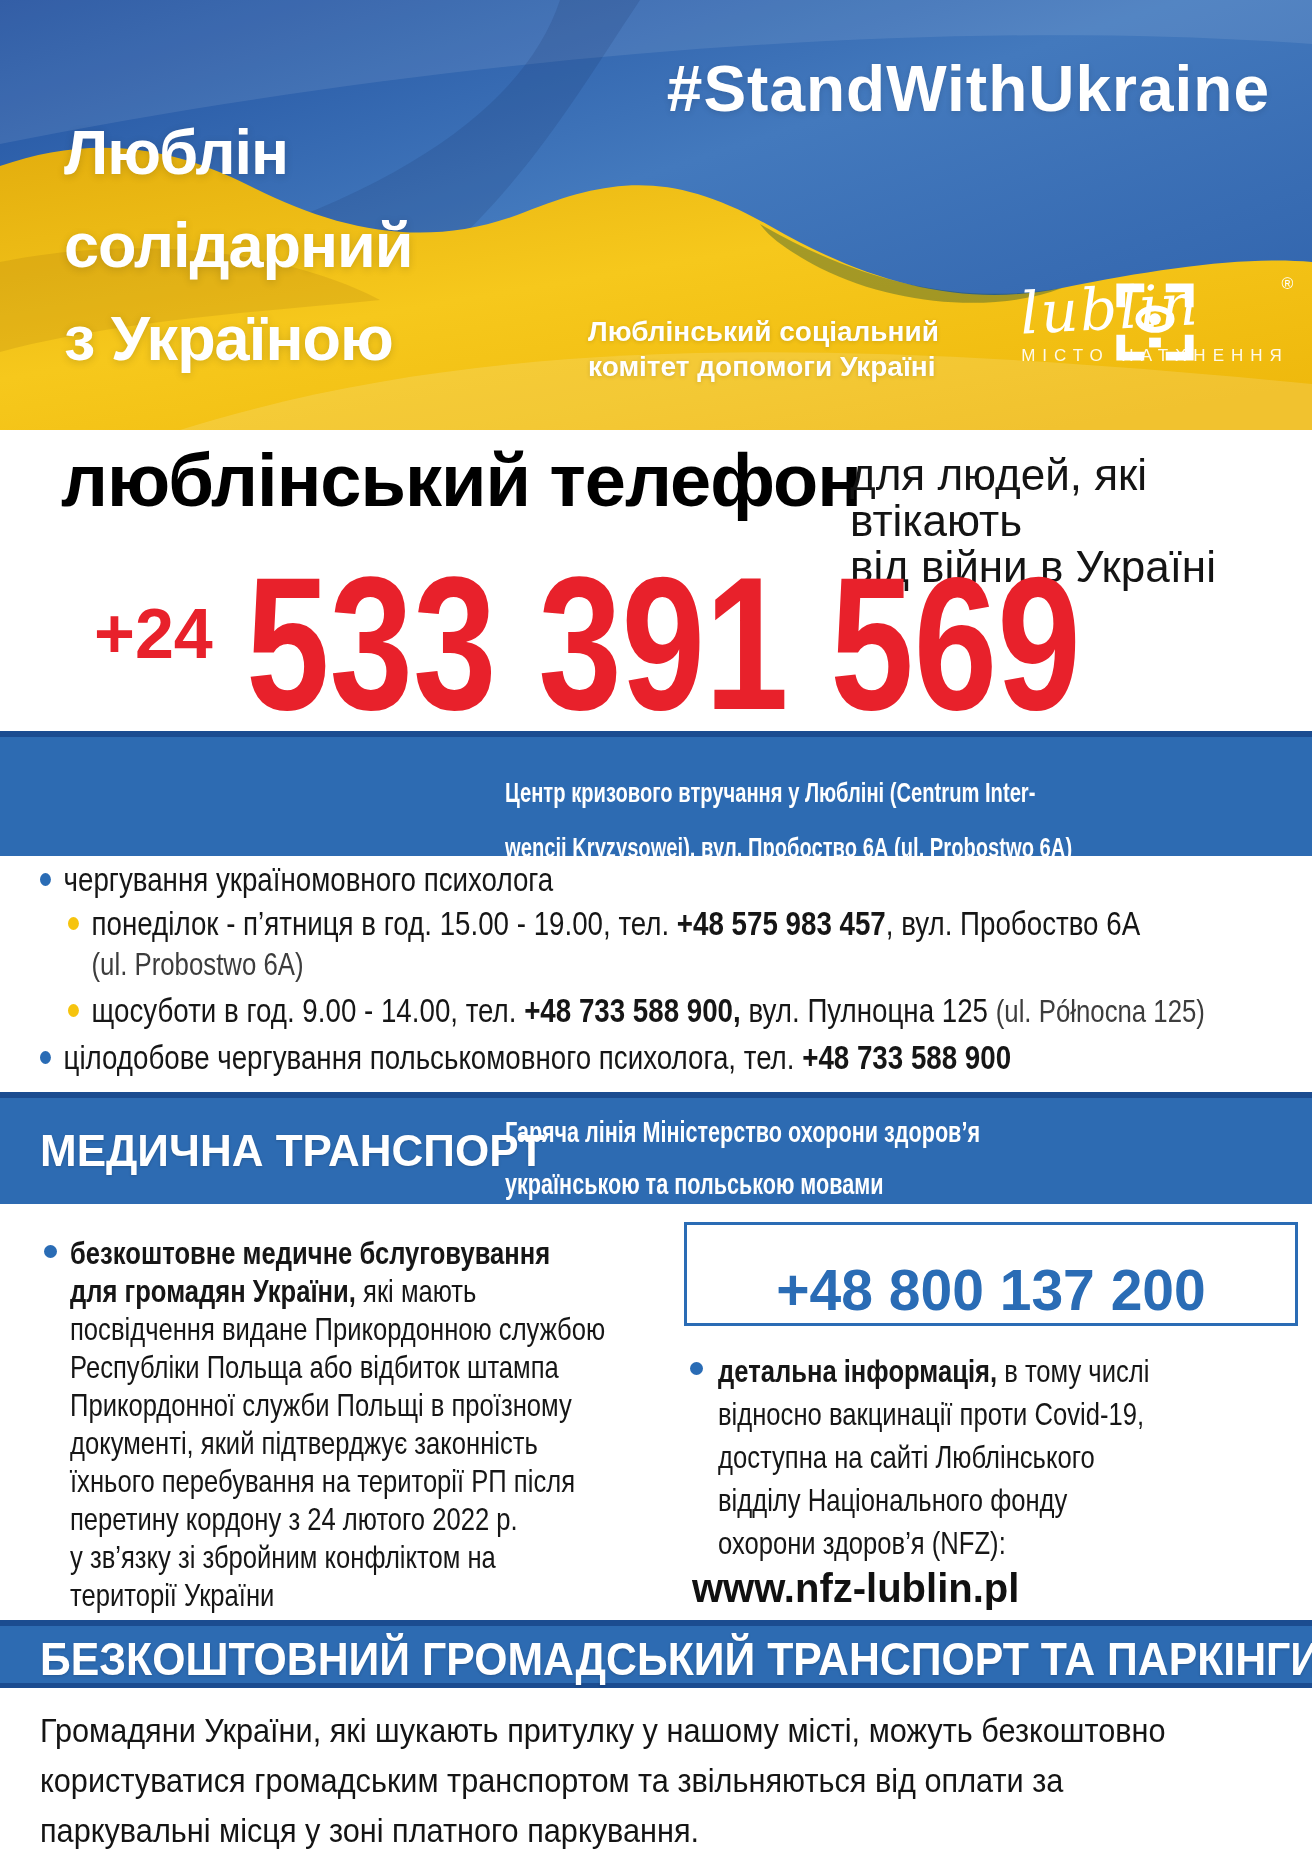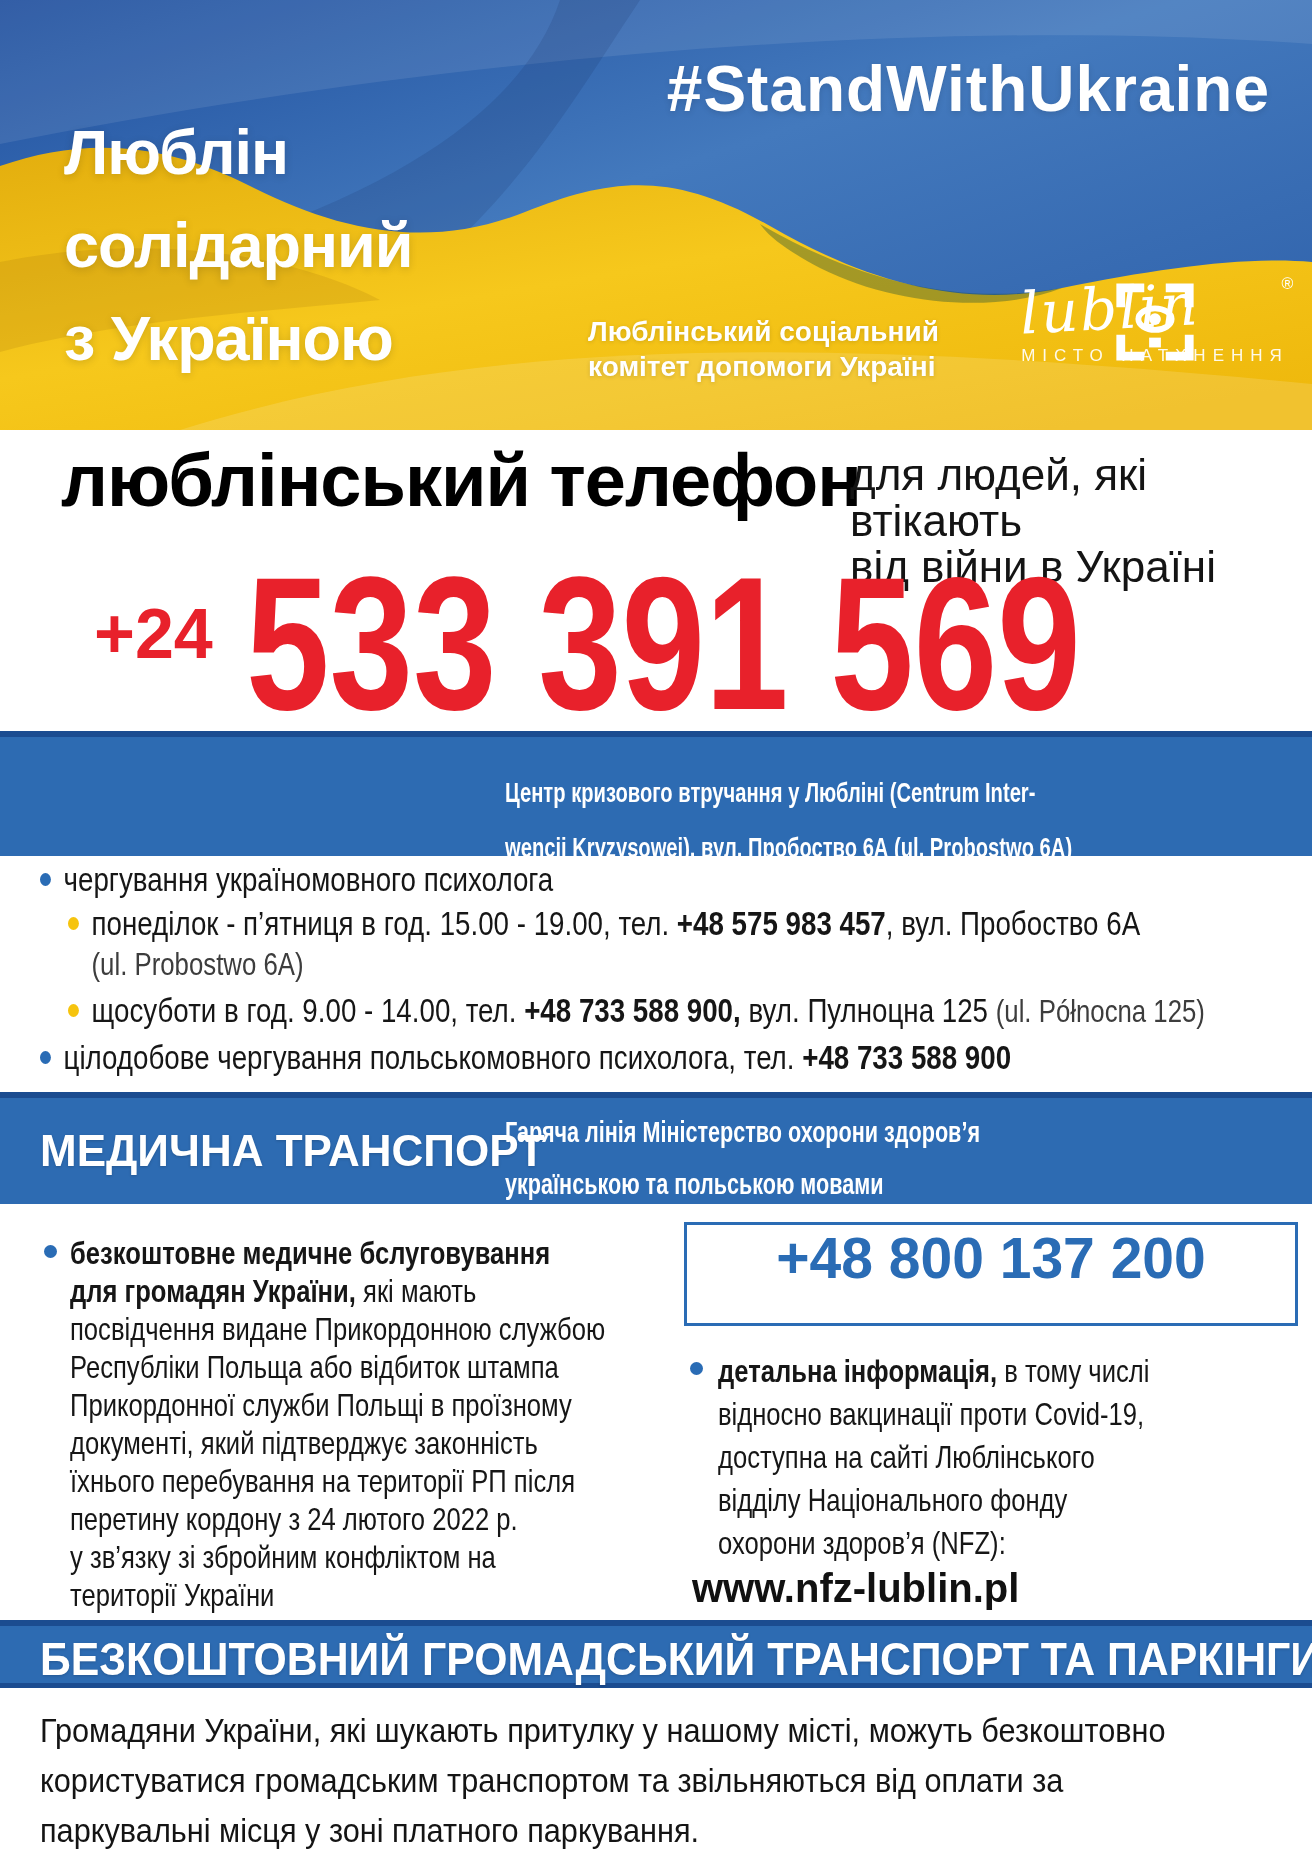--- a/index.html
+++ b/index.html
@@ -87,21 +87,21 @@
   .psych-list li.lv1::before{background:#2a6cb5;}
   .psych-list li.lv2::before{background:#f6c40e;}
   
   .free-care{position:absolute;left:44px;top:1234px;padding-left:26px;}
   .free-care::before{
     content:'';position:absolute;left:0;top:11px;width:13px;height:13px;border-radius:50%;background:#2a6cb5;
   }
   .free-care .runs{font-size:32px;line-height:38px;}
   .nfz-box{
     position:absolute;left:684px;top:1222px;width:614px;height:104px;box-sizing:border-box;
-    border:3px solid #2a6cb5;background:#fff;display:flex;align-items:flex-start;justify-content:center;
+    border:3px solid #2a6cb5;background:#fff;display:flex;align-items:flex-end;justify-content:center;
   }
   .nfz-number{font-size:57px;font-weight:bold;color:#2a6cb5;white-space:nowrap;}
   .covid-info{position:absolute;left:688px;top:1350px;padding-left:30px;}
   .covid-info::before{
     content:'';position:absolute;left:2px;top:12px;width:13px;height:13px;border-radius:50%;background:#2a6cb5;
   }
   .covid-info .runs{font-size:32px;line-height:43px;}
   .nfz-site{
     position:absolute;left:692px;top:1566px;font-size:40px;font-weight:bold;color:#111;white-space:nowrap;
   }

